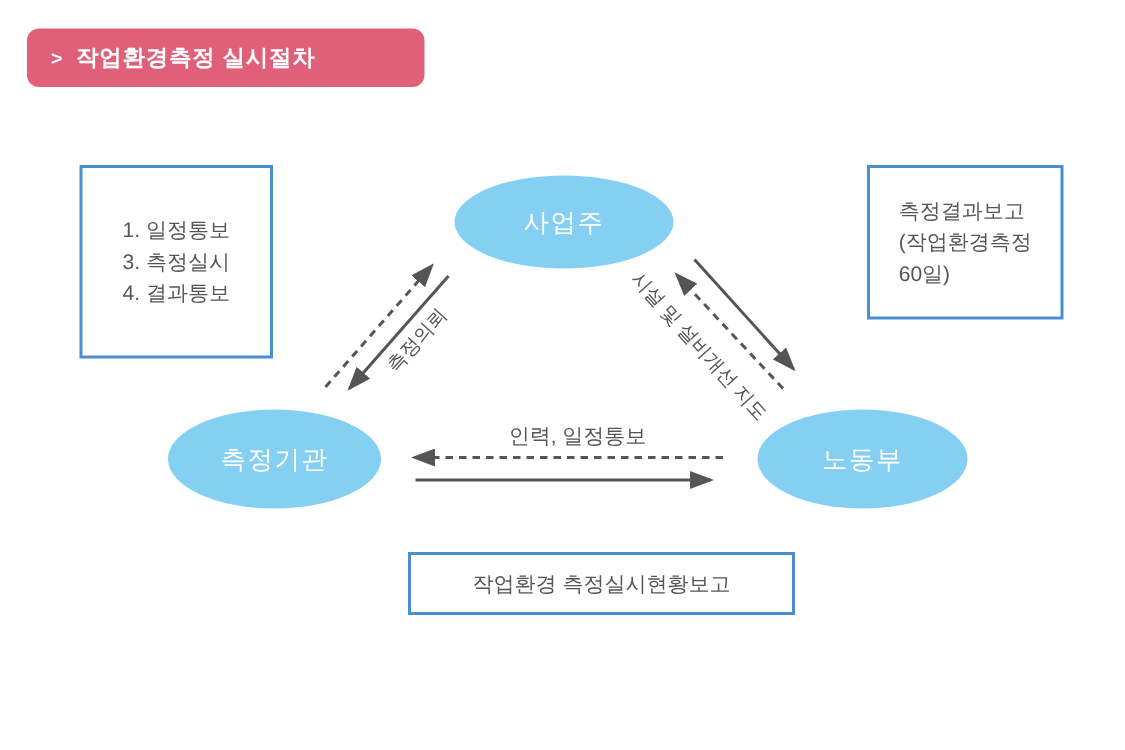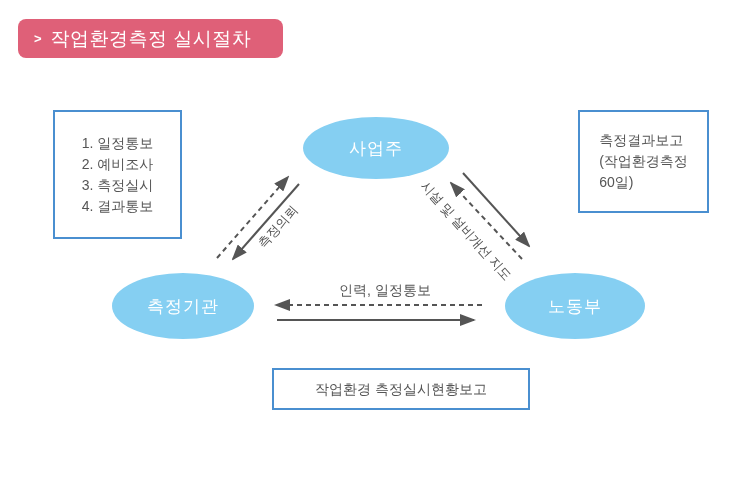--- a/index.html
+++ b/index.html
@@ -28,22 +28,22 @@
     align-items: center;
     padding-left: 16px;
     box-sizing: border-box;
   }
   .banner .chev {
     font-weight: bold;
     font-size: 13px;
     margin-right: 9px;
   }
   .banner .ttl {
-    font-weight: normal;
-    font-size: 19px;
+    font-weight: bold;
+    font-size: 15px;
     letter-spacing: 0.5px;
   }
 
   
   .bluebox {
     border: 2px solid #4a8fd0;
     background: #ffffff;
     color: #555555;
     box-sizing: border-box;
     display: flex;
@@ -96,21 +96,20 @@
 <div class="stage">
 
   <div class="abs banner">
     <span class="chev">&gt;</span>
     <span class="ttl">작업환경측정 실시절차</span>
   </div>
 
   <div class="abs bluebox box-left">
     <div class="list">
       <div>1. 일정통보</div>
-      <div>2. 예비조사</div>
       <div>3. 측정실시</div>
       <div>4. 결과통보</div>
     </div>
   </div>
 
   <div class="abs bluebox box-right">
     <div>
       <div>측정결과보고</div>
       <div>(작업환경측정</div>
       <div>60일)</div>

